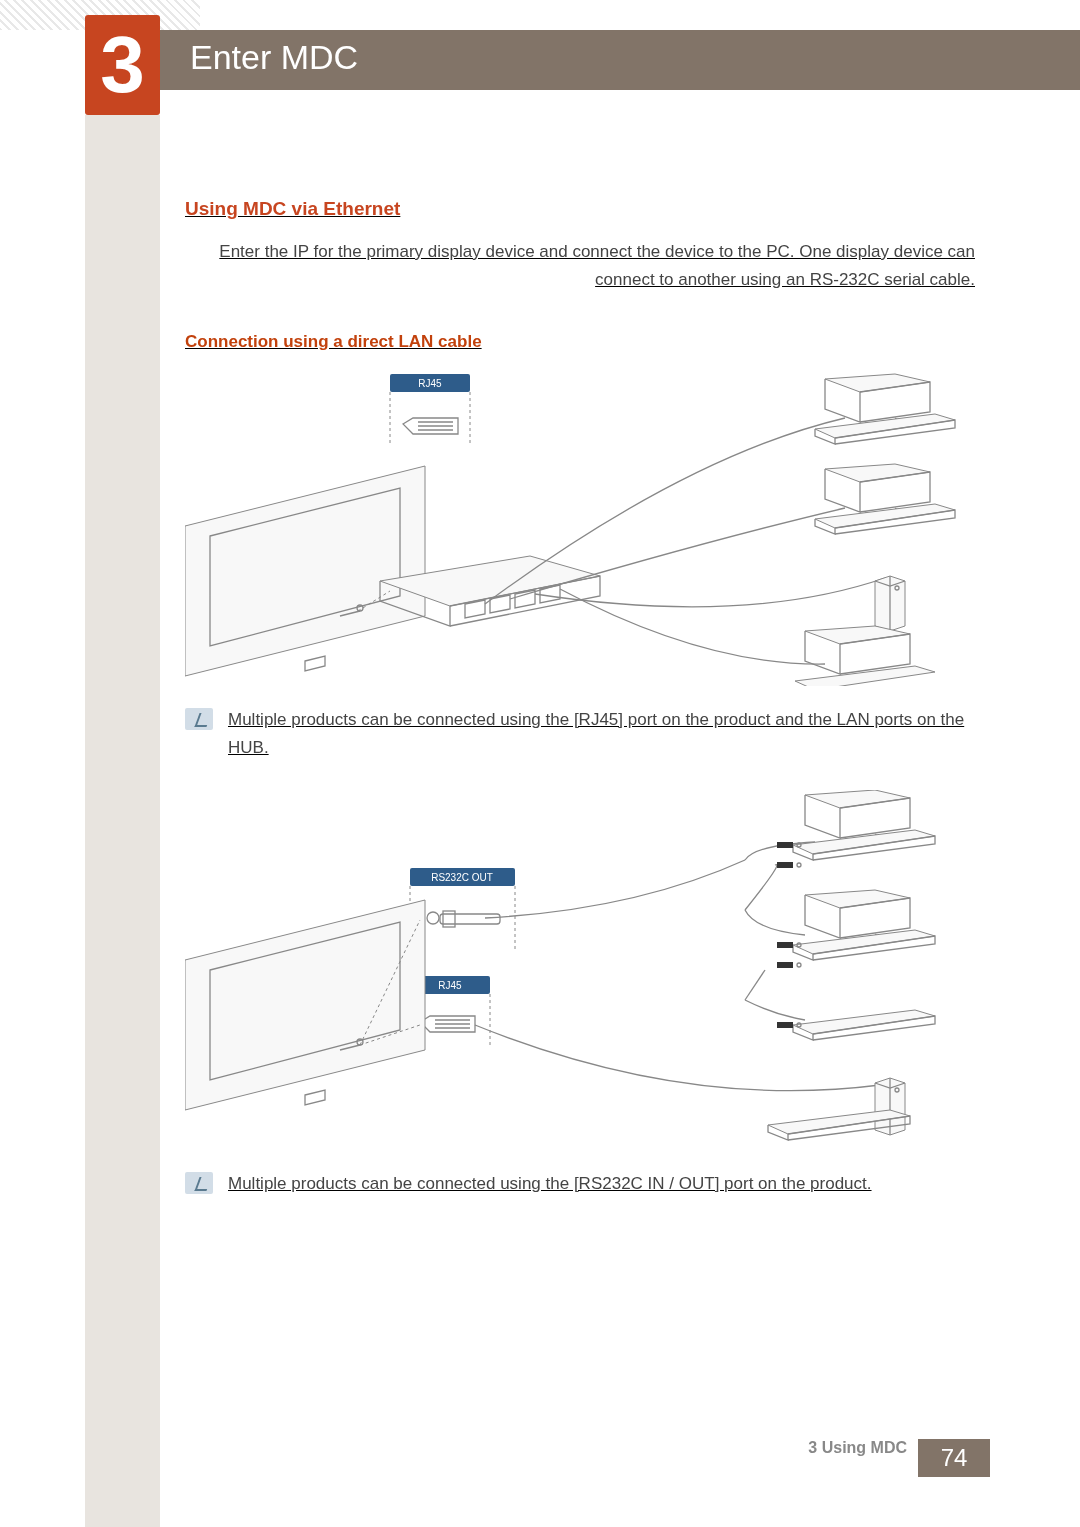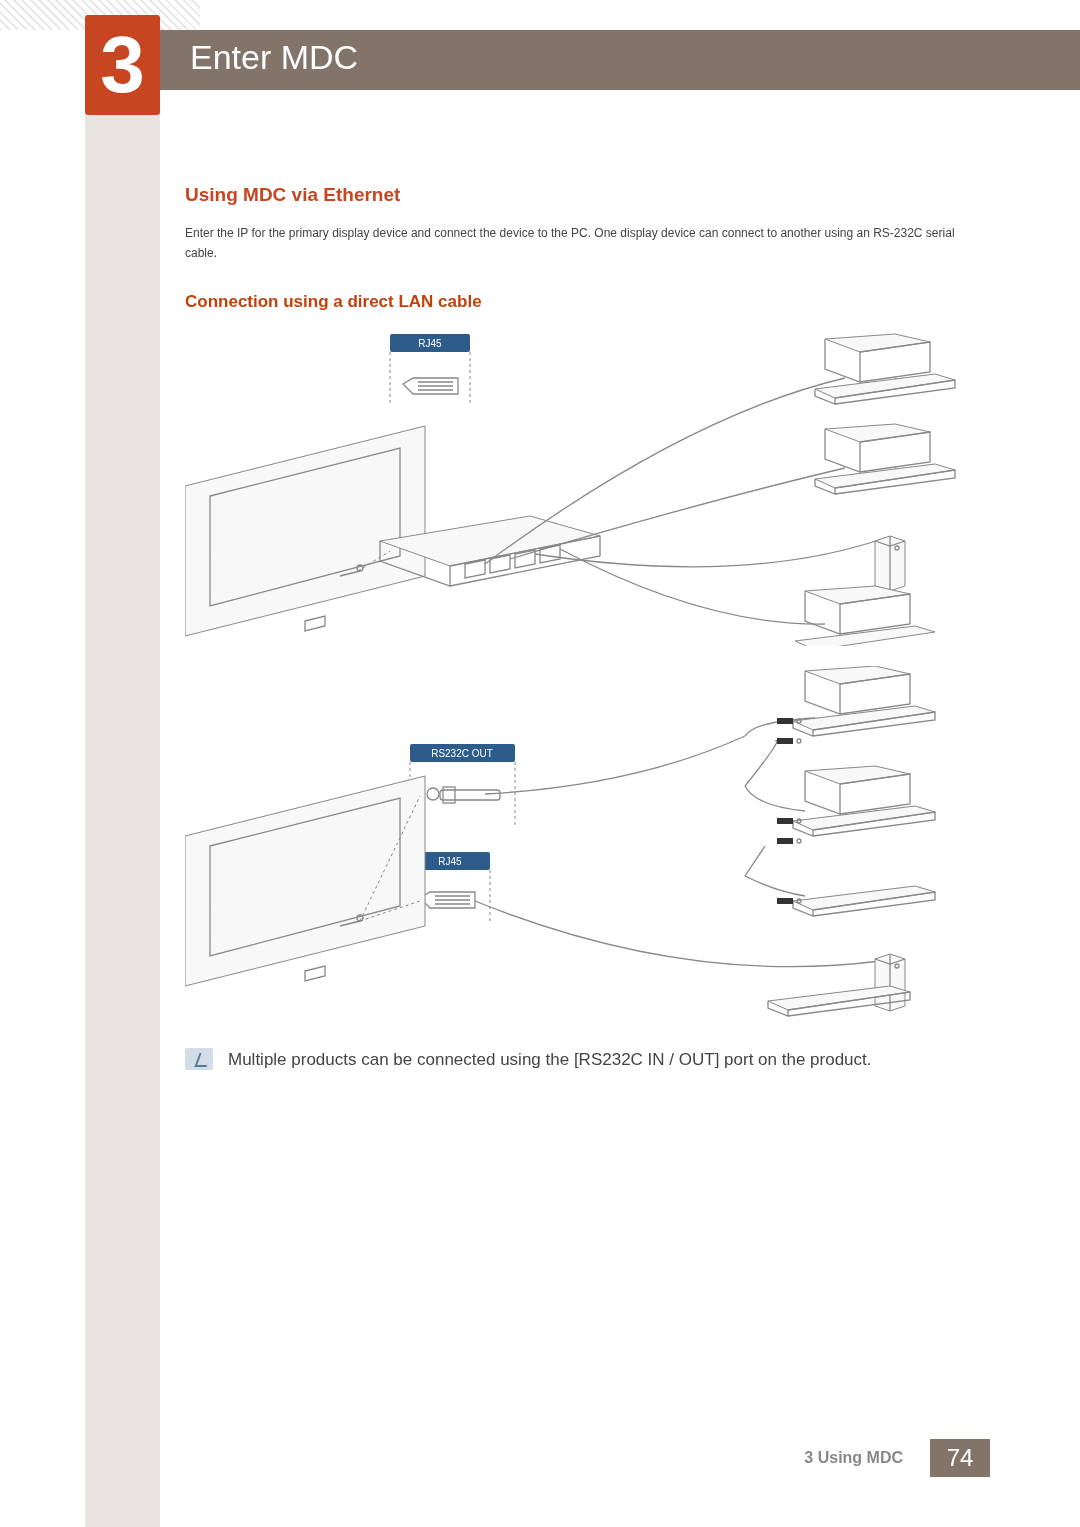--- a/index.html
+++ b/index.html
@@ -64,35 +64,37 @@
     .left-sidebar {
       position: absolute;
       top: 115px;
       left: 85px;
       width: 75px;
       bottom: 0;
       background: #e8e4df;
     }
     .content {
       position: absolute;
-      top: 184px;
+      top: 198px;
       left: 185px;
       right: 105px;
+      text-decoration: underline;
     }
     .section-title {
       color: #c74520;
       font-size: 19px;
       font-weight: bold;
       margin-bottom: 18px;
     }
     .body-text {
       color: #444444;
-      font-size: 12px;
+      font-size: 17px;
       line-height: 1.65;
-      margin-bottom: 28px;
+      margin-bottom: 38px;
+      text-align: right;
     }
     .subsection-title {
       color: #c2410c;
       font-size: 17px;
       font-weight: bold;
       margin-bottom: 14px;
     }
     .diagram-container {
       width: 100%;
       position: relative;
@@ -158,30 +160,29 @@
     .note-text {
       color: #444444;
       font-size: 17px;
       line-height: 1.65;
     }
     .footer {
       position: absolute;
       bottom: 50px;
       right: 90px;
       display: flex;
-      align-items: center;
-      gap: 27px;
+      gap: 11px;
     }
     .footer-text {
       color: #888888;
       font-size: 16px;
       font-weight: bold;
     }
     .page-number-box {
-      width: 60px;
+      width: 72px;
       height: 38px;
       background: #827468;
       display: flex;
       align-items: center;
       justify-content: center;
     }
     .page-number {
       color: #ffffff;
       font-size: 24px;
       font-weight: normal;
@@ -273,20 +274,24 @@
 
       <g transform="translate(620,260)">
         <path class="diagram-fill-light" d="M0 5 L70 0 L105 8 L35 18 Z"></path>
         <path class="diagram-stroke" d="M0 5 L0 35 L35 48 L35 18"></path>
         <path class="diagram-stroke" d="M35 18 L105 8 L105 38 L35 48"></path>
         <path class="diagram-fill-light" d="M-10 55 L110 40 L130 46 L10 64 Z"></path>
       </g>
     </svg>
   </div>
 
+  <div class="note-row">
+    <div class="note-icon"></div>
+    <div class="note-text">Multiple products can be connected using the [RJ45] port on the product and the LAN ports on the HUB.</div>
+  </div>
 
 
   <div class="diagram-container diagram-2">
     <svg class="diagram-svg" viewBox="0 0 790 360">
 
       <rect class="port-label" x="225" y="78" width="105" height="18" rx="2"></rect>
       <text class="port-label-text" x="277" y="91" text-anchor="middle">RS232C OUT</text>
       <line class="dotted-line" x1="225" y1="96" x2="225" y2="160"></line>
       <line class="dotted-line" x1="330" y1="96" x2="330" y2="160"></line>
 

